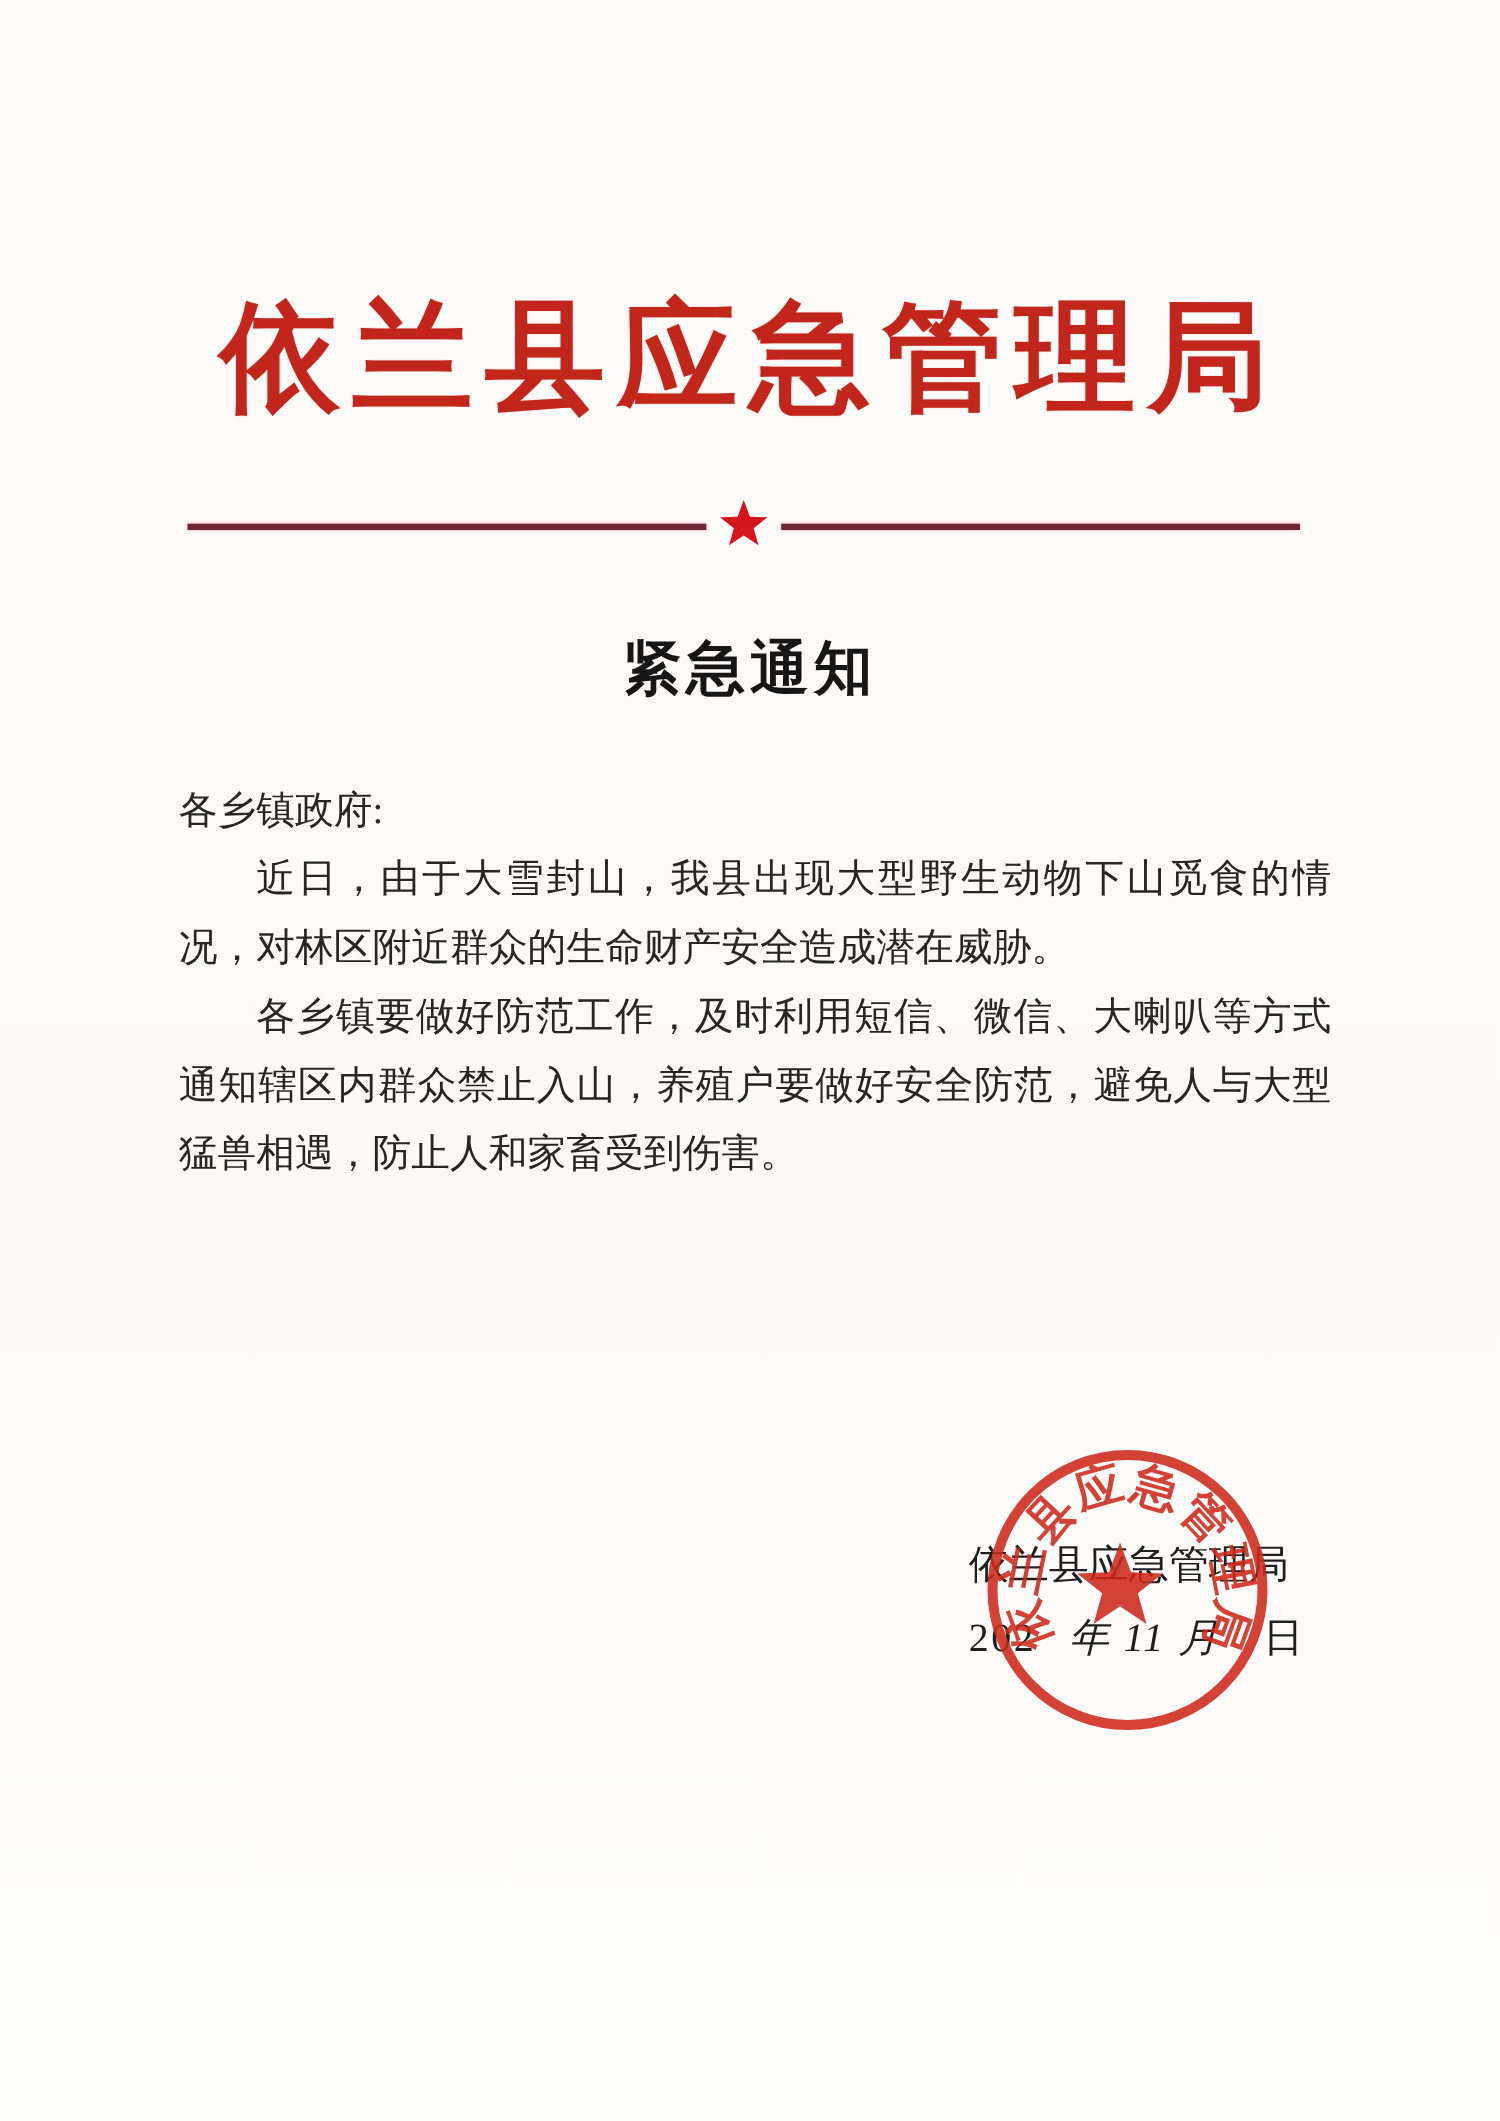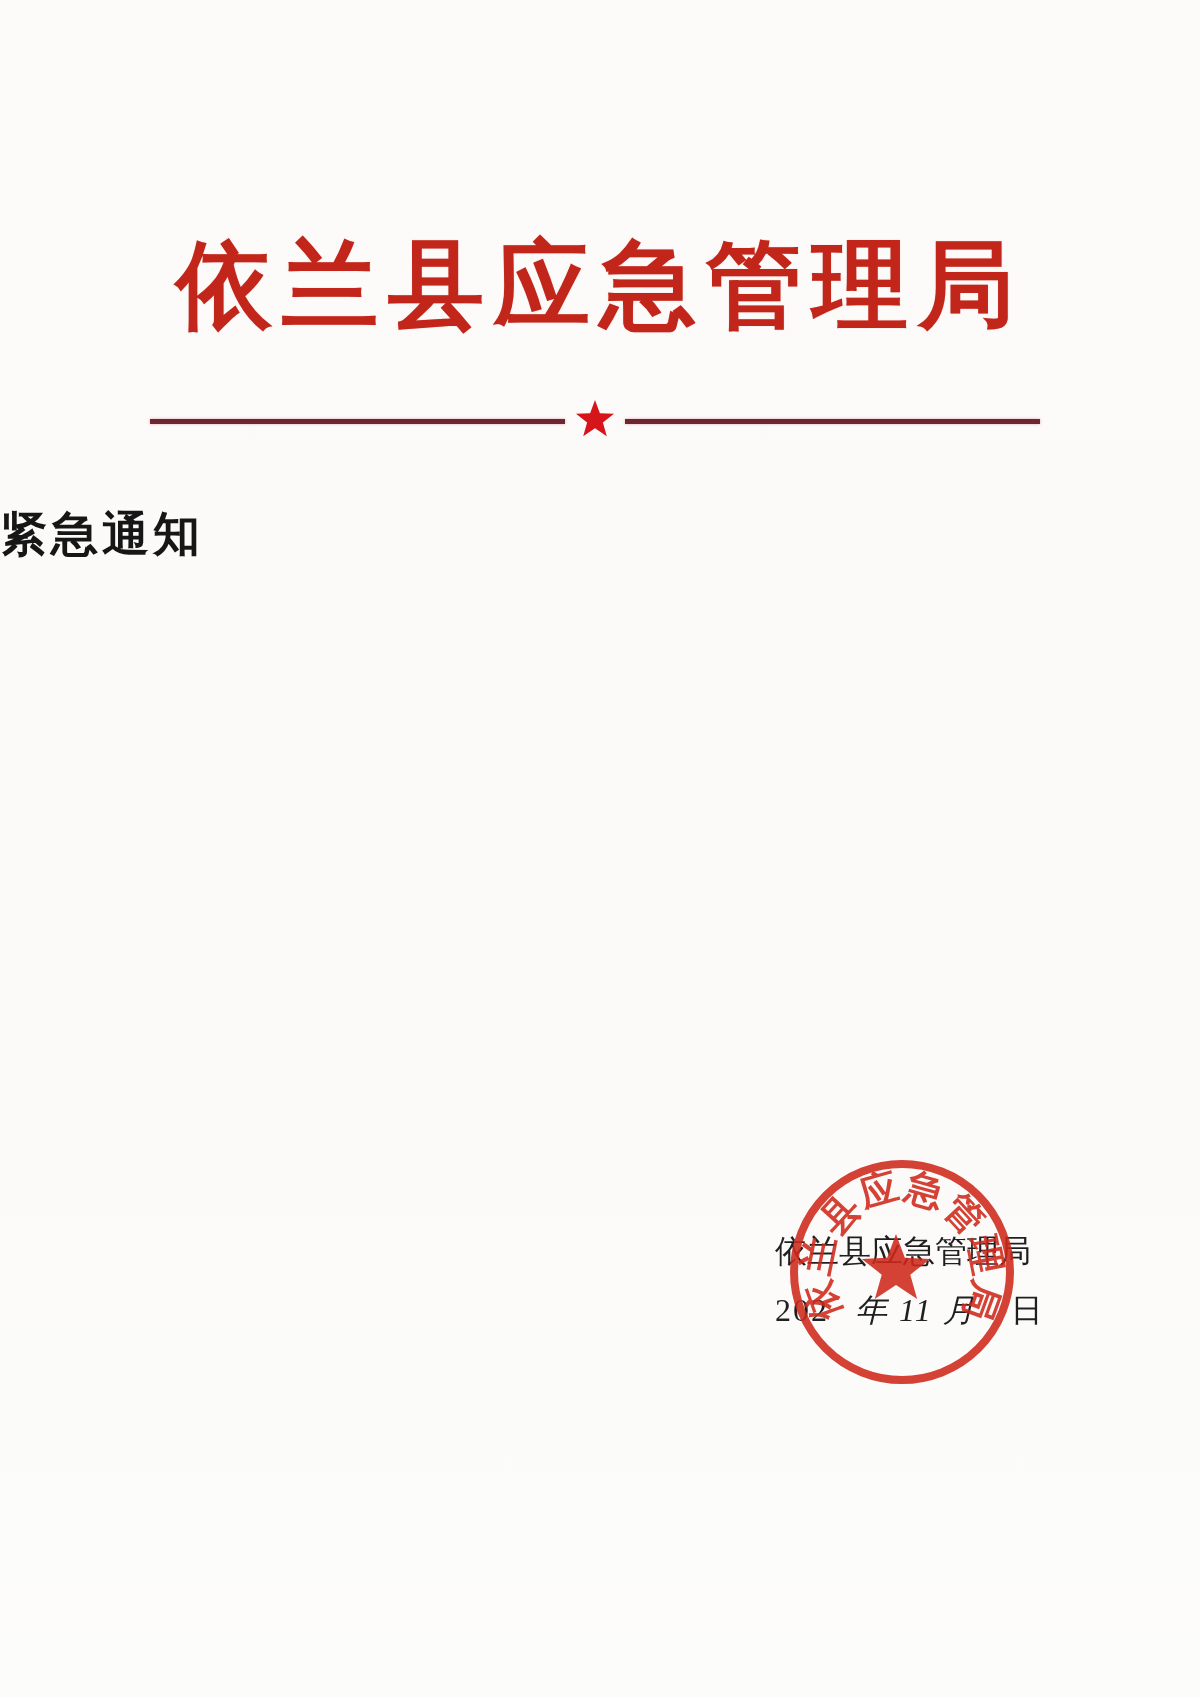--- a/index.html
+++ b/index.html
@@ -54,21 +54,21 @@
     margin: 0 9px;
     display: flex;
     align-items: center;
     justify-content: center;
   }
   .doc-title {
     position: absolute;
     top: 503px;
     left: 0;
     width: 100%;
-    text-align: left;
+    text-align: center;
     font-size: 47px;
     font-weight: bold;
     letter-spacing: 4px;
     color: #161616;
   }
   .body-text {
     position: absolute;
     top: 620px;
     left: 143px;
     width: 922px;
@@ -129,20 +129,25 @@
     <div class="star-wrap">
       <svg viewBox="-21 -21 42 44" width="42" height="44" aria-hidden="true">
         <polygon fill="var(--star-red)" points="0,-20 4.9,-6.7 19,-6.2 7.9,2.6 11.8,16.2 0,8.3 -11.8,16.2 -7.9,2.6 -19,-6.2 -4.9,-6.7"></polygon>
       </svg>
     </div>
     <div class="rule"></div>
   </div>
 
   <div class="doc-title">紧急通知</div>
 
+  <div class="body-text">
+    <div class="salutation">各乡镇政府:</div>
+    <div class="para">近日，由于大雪封山，我县出现大型野生动物下山觅食的情况，对林区附近群众的生命财产安全造成潜在威胁。</div>
+    <div class="para">各乡镇要做好防范工作，及时利用短信、微信、大喇叭等方式通知辖区内群众禁止入山，养殖户要做好安全防范，避免人与大型猛兽相遇，防止人和家畜受到伤害。</div>
+  </div>
 
   <div class="closing-signature">依兰县应急管理局</div>
 
   <div class="closing-date">
     <span class="gap-a">202</span><span class="gap-b">年 11 月</span><span>日</span>
   </div>
 
   <div class="seal">
     <svg viewBox="-120 -120 240 240" aria-hidden="true">
       <circle cx="0" cy="0" r="108" fill="none" stroke="var(--seal-red)" stroke-width="8"></circle>

